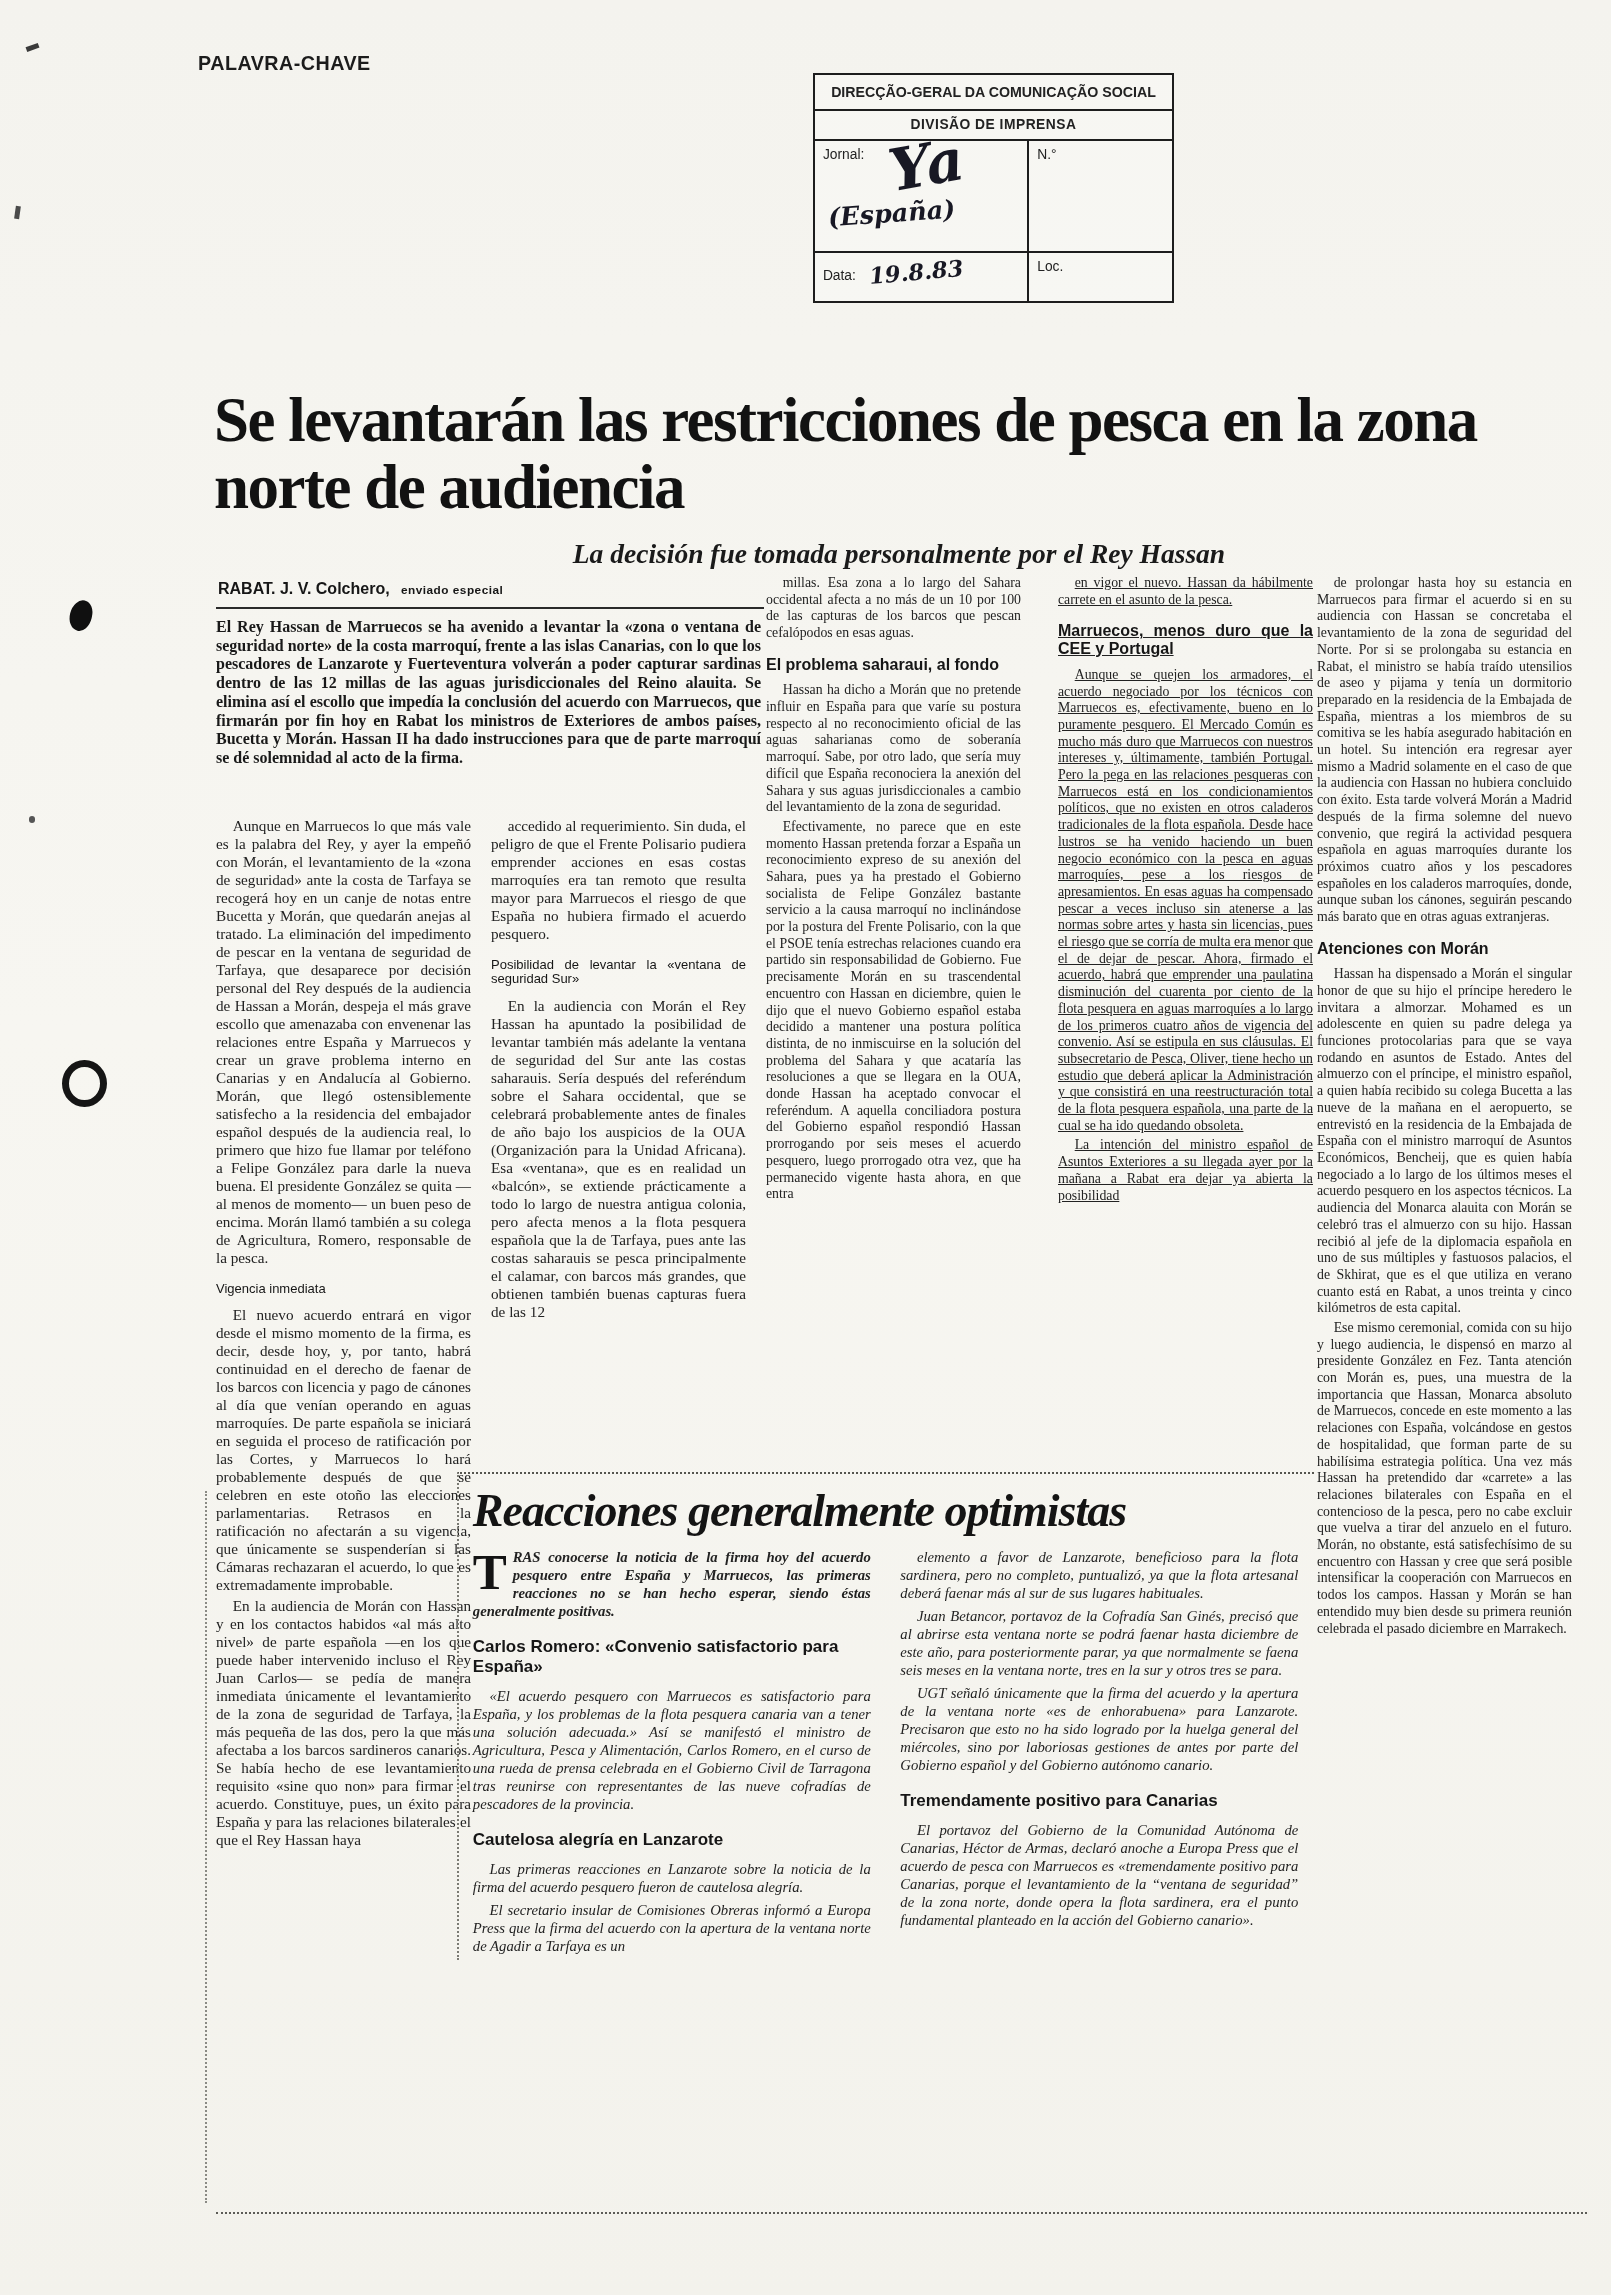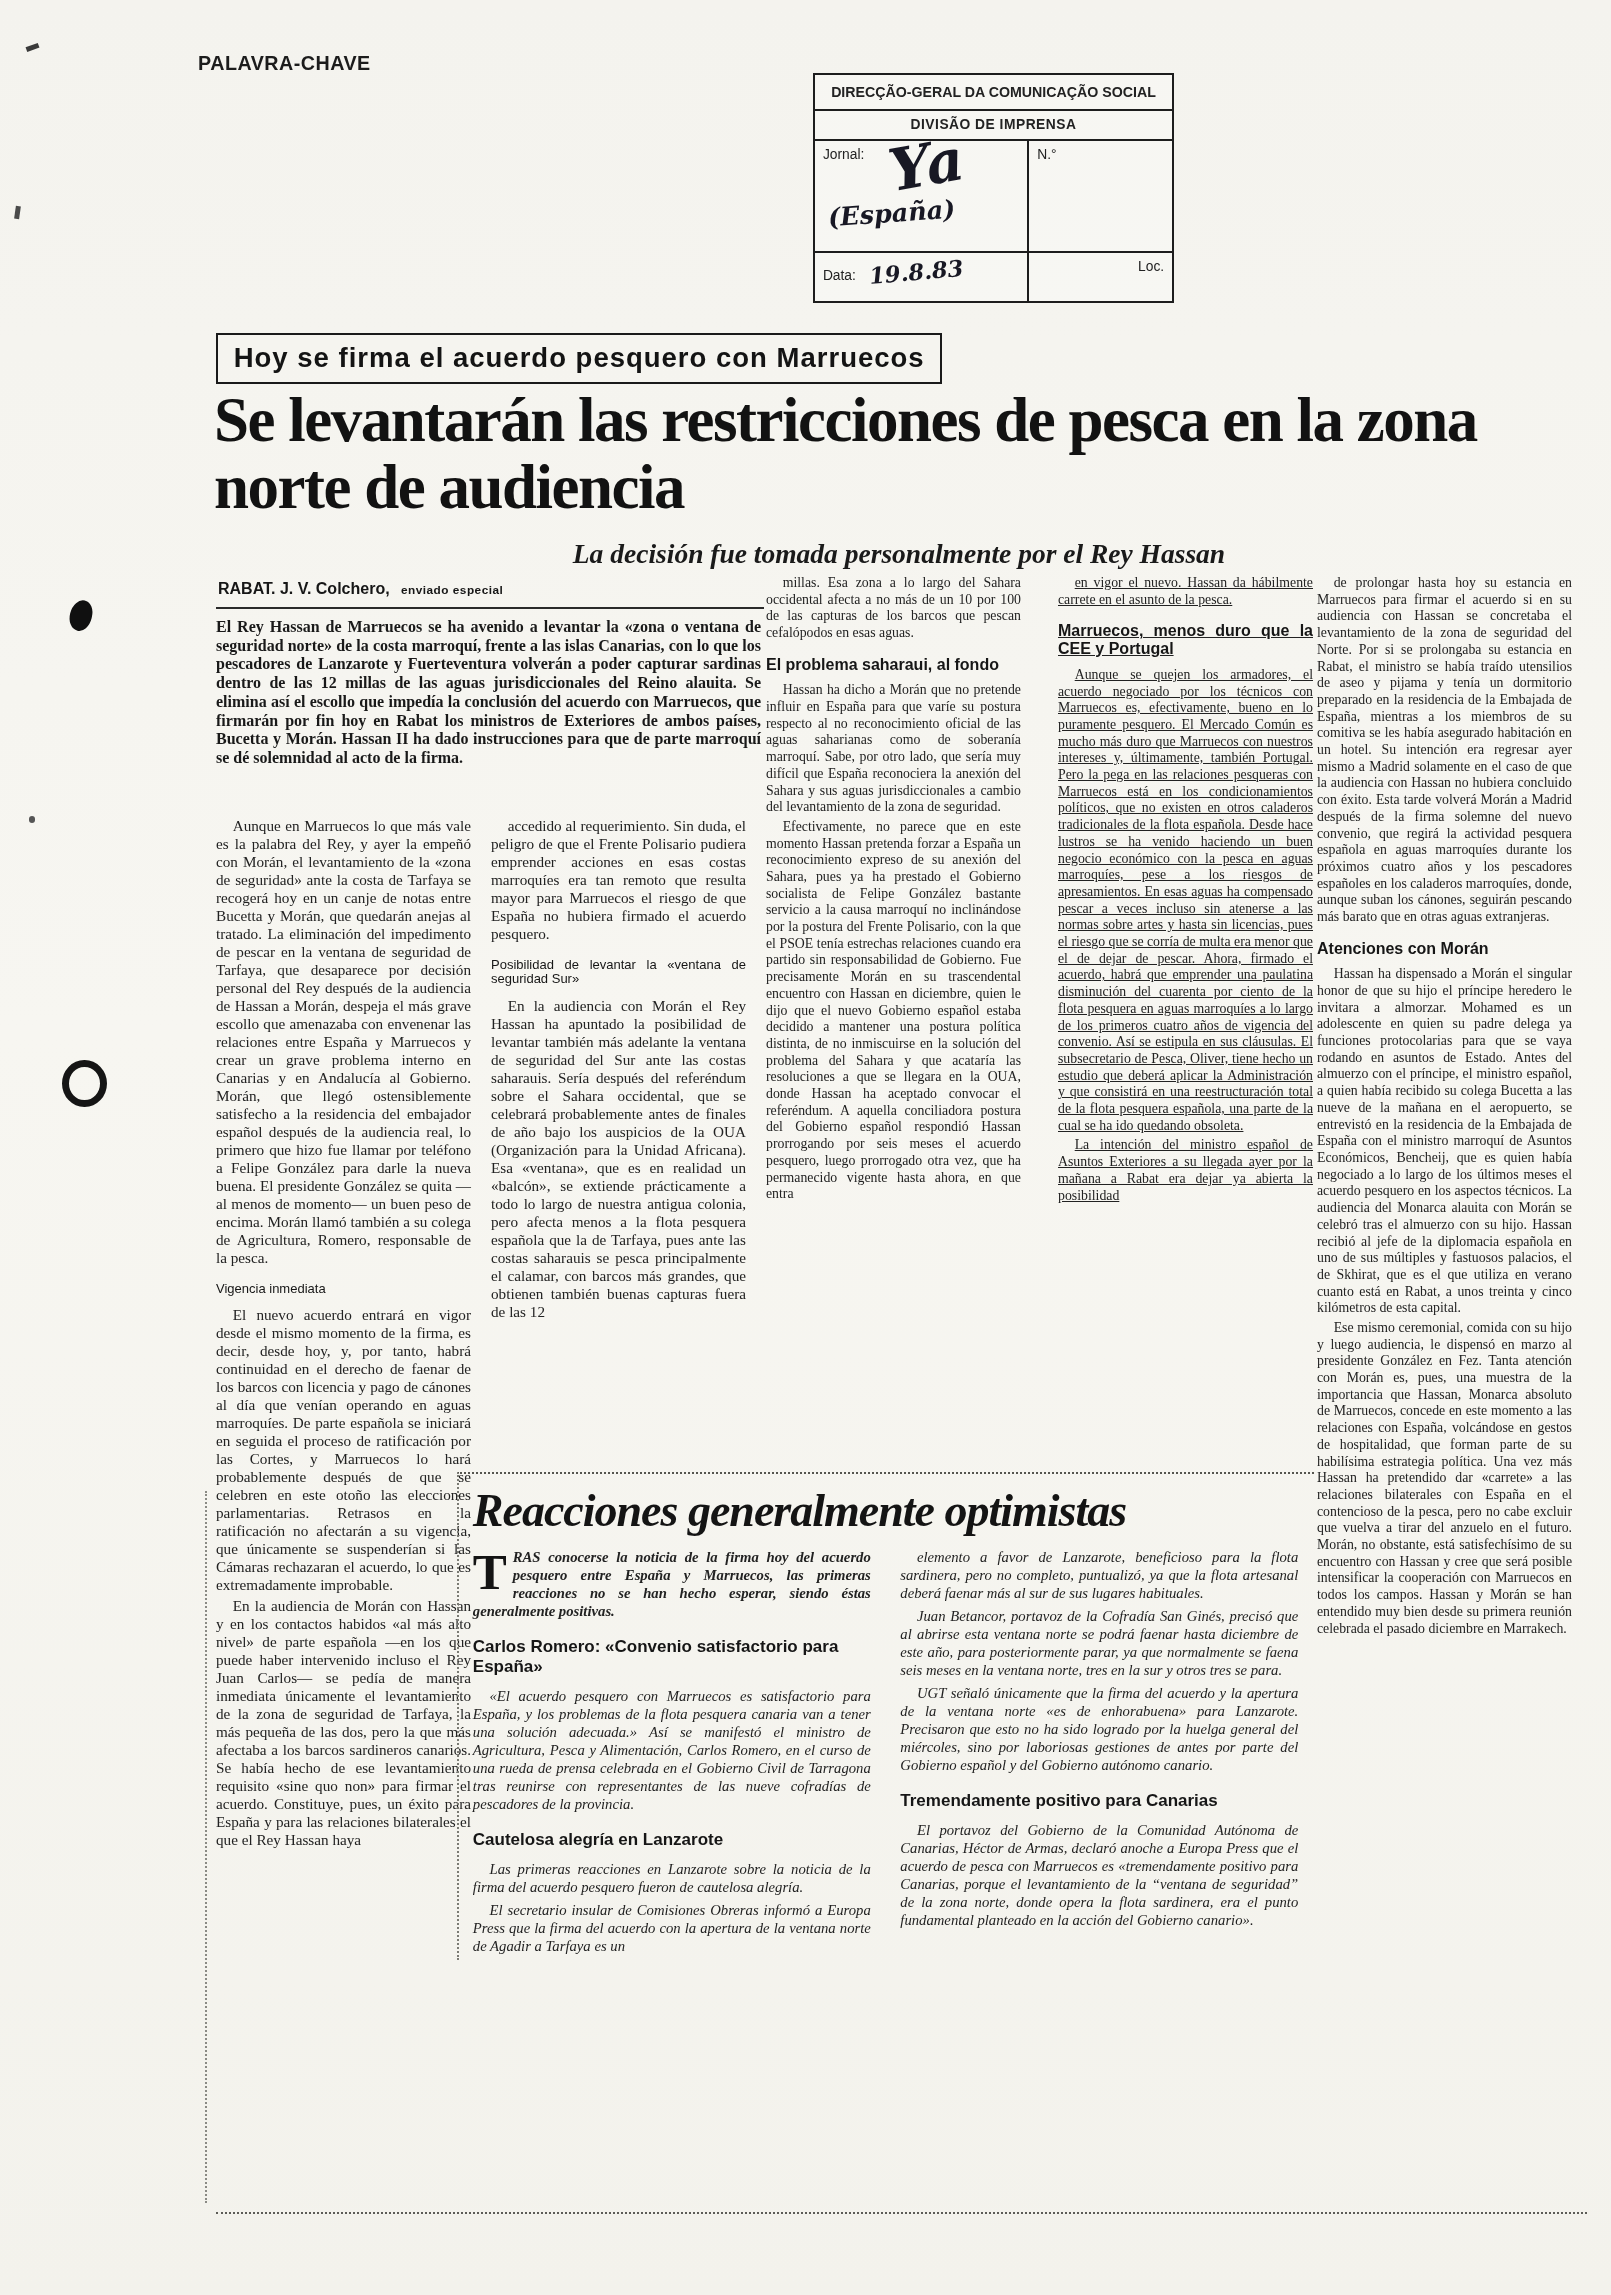--- a/index.html
+++ b/index.html
@@ -28,21 +28,21 @@
   .stamp{position:absolute;left:813px;top:73px;width:361px;border:2px solid #1d1d1d;box-sizing:border-box;background:rgba(255,255,255,0.25);}
   .stamp-title{padding:8.8px 3.9px;text-align:center;font:700 14.2px "Liberation Sans",sans-serif;border-bottom:2px solid #1d1d1d;}
   .stamp-subtitle{padding:6.9px 3.9px;text-align:center;font:700 13.8px "Liberation Sans",sans-serif;border-bottom:2px solid #1d1d1d;letter-spacing:0.5px;}
   .stamp-row{display:flex;box-sizing:border-box;}
   .stamp-row-jornal{height:112px;border-bottom:2px solid #1d1d1d;}
   .stamp-row-data{height:48px;}
   .stamp-cell{position:relative;box-sizing:border-box;padding:5.9px 7.9px;font:13.8px "Liberation Sans",sans-serif;}
   .cell-jornal{flex:1.55;border-right:2px solid #1d1d1d;}
   .cell-n{flex:1;}
   .cell-data{flex:1.55;border-right:2px solid #1d1d1d;}
-  .cell-loc{flex:1;text-align:right;}
+  .cell-loc{flex:1;}
   .hw{font-family:"DejaVu Serif",serif;font-style:italic;font-weight:700;color:#181824;}
   .hw-jornal{position:absolute;left:74px;top:-4.9px;font-size:58px;line-height:1;transform:rotate(-10deg);}
   .hw-espana{position:absolute;left:12.8px;top:57px;font-size:25.5px;transform:rotate(-4deg);}
   .hw-data{display:inline-block;font-size:22.6px;transform:rotate(-5deg);margin-left:8.8px;}
 
   
   .kicker{position:absolute;left:216px;top:333px;display:inline-block;border:2.9px solid #1a1a1a;
     padding:6.9px 15.7px 7.9px;font:700 27.5px "Liberation Sans",sans-serif;letter-spacing:1px;color:#141414;}
   .headline{position:absolute;left:214px;top:387px;width:1376px;margin:0;
     font:700 63px/1.06 "Liberation Serif",serif;letter-spacing:-1.5px;color:#121212;}
@@ -113,21 +113,20 @@
       <div class="stamp-cell cell-data">
         <span class="stamp-label">Data:</span>
         <span class="hw hw-data">19.8.83</span>
       </div>
       <div class="stamp-cell cell-loc">
         <span class="stamp-label">Loc.</span>
       </div>
     </div>
   </div>
 
-  <div class="kicker">Hoy se firma el acuerdo pesquero con Marruecos</div>
   <h1 class="headline">Se levantarán las restricciones de pesca en la zona norte de audiencia</h1>
   <div class="subhead">La decisión fue tomada personalmente por el Rey Hassan</div>
   <div class="byline">
     <span>RABAT. J. V. Colchero,</span>
     <span class="note">enviado especial</span>
   </div>
   <div class="byline-rule"></div>
 
   <p class="lead">El Rey Hassan de Marruecos se ha avenido a levantar la «zona o ventana de seguridad norte» de la costa marroquí, frente a las islas Canarias, con lo que los pescadores de Lanzarote y Fuerteventura volverán a poder capturar sardinas dentro de las 12 millas de las aguas jurisdiccionales del Reino alauita. Se elimina así el escollo que impedía la conclusión del acuerdo con Marruecos, que firmarán por fin hoy en Rabat los ministros de Exteriores de ambos países, Bucetta y Morán. Hassan II ha dado instrucciones para que de parte marroquí se dé solemnidad al acto de la firma.</p>
 

